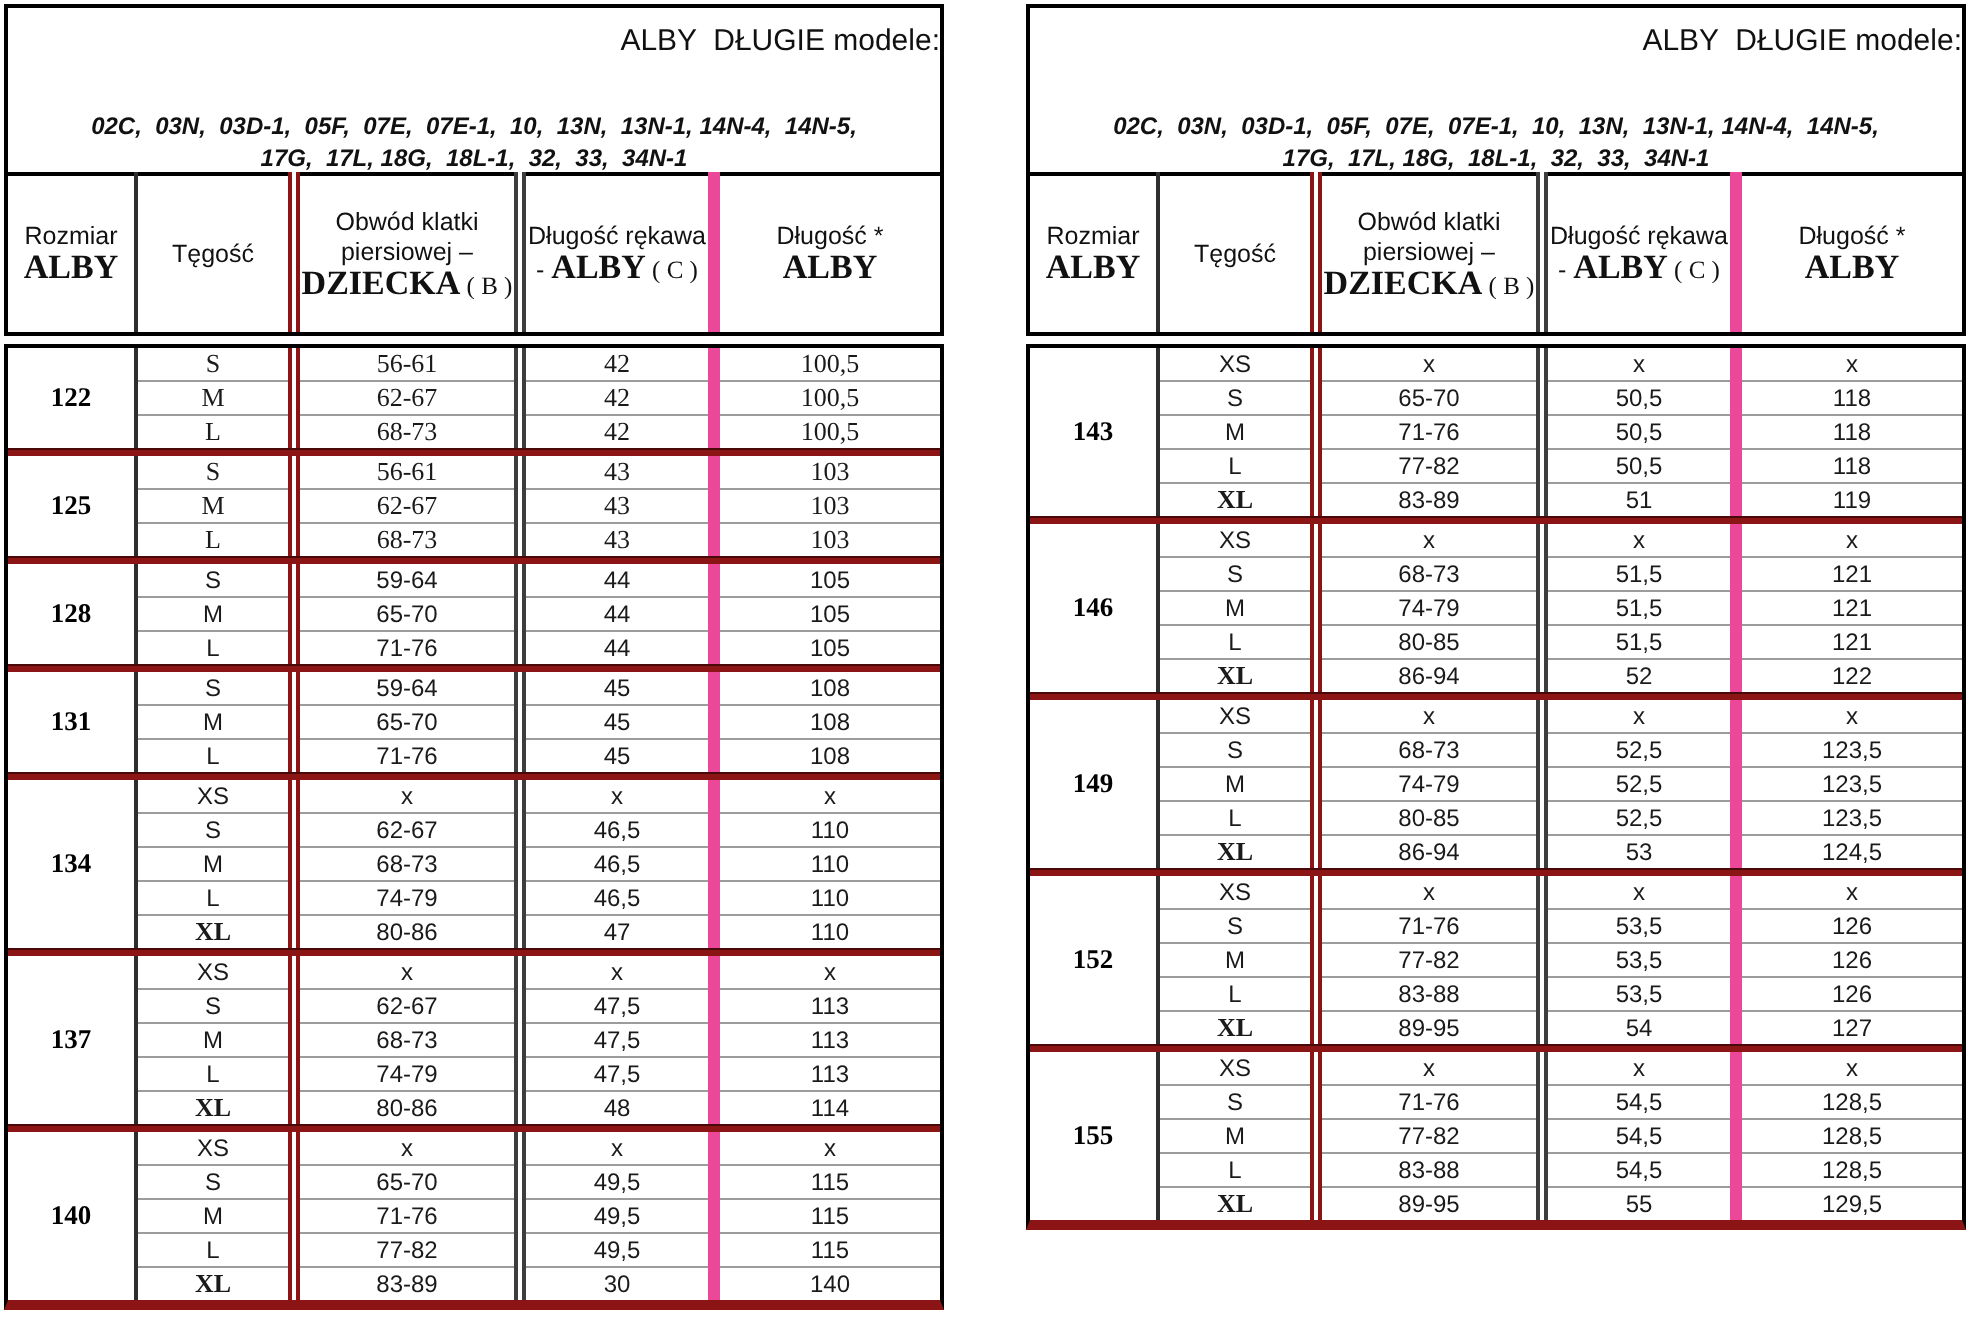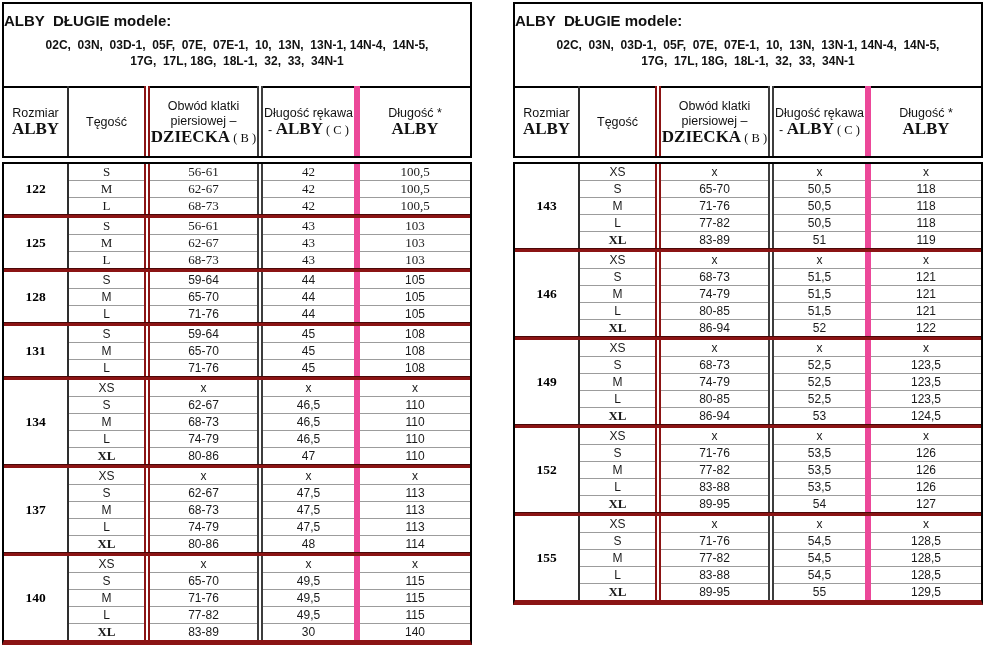--- a/index.html
+++ b/index.html
@@ -5,25 +5,25 @@
   html, body { margin: 0; padding: 0; background: #ffffff; }
   body { width: 986px; height: 665px; position: relative; font-family: "Liberation Sans", sans-serif; color: #111; }
 
   .table-col { position: absolute; top: 2px; width: 470px; }
   #col-left  { left: 2px; }
   #col-right { left: 513px; }
 
   
   .header-block { border: 2px solid #000; box-sizing: border-box; background: #fff; }
   .title-area { height: 74px; padding-top: 8px; }
-  .tbl-title { text-align: left; font-weight: bold; font-size: 15px; line-height: 18px; white-space: pre-wrap; }
+  .tbl-title { text-align: right; font-weight: normal; font-size: 15px; line-height: 18px; white-space: pre-wrap; }
   .models { text-align: center; font-weight: bold; font-size: 12px; line-height: 16px; white-space: pre-wrap; }
-  .models-wrap { margin-top: 7px; }
-
-  .cols-table { width: 100%; table-layout: fixed; border-collapse: collapse; border-top: 2px solid #000; height: 70px; }
+  .models-wrap { margin-top: 25px; font-style: italic; }
+
+  .cols-table { width: 100%; table-layout: fixed; border-collapse: collapse; border-top: 2px solid #000; height: 80px; }
   .cols-table td { text-align: center; vertical-align: middle; padding: 0; font-size: 12.5px; line-height: 15px; }
 
   
   td.c0 { border-right: 2px solid #2e2e2e; }
   td.c1 { border-right: 6px double #8B1414; }
   td.c2 { border-right: 6px double #3D3D3D; }
   td.c3 { border-right: 6px solid #ec4899; }
   td.c4 { border-right: 0; }
 
   .bserif { font-family: "Liberation Serif", serif; font-weight: bold; font-size: 17px; }

